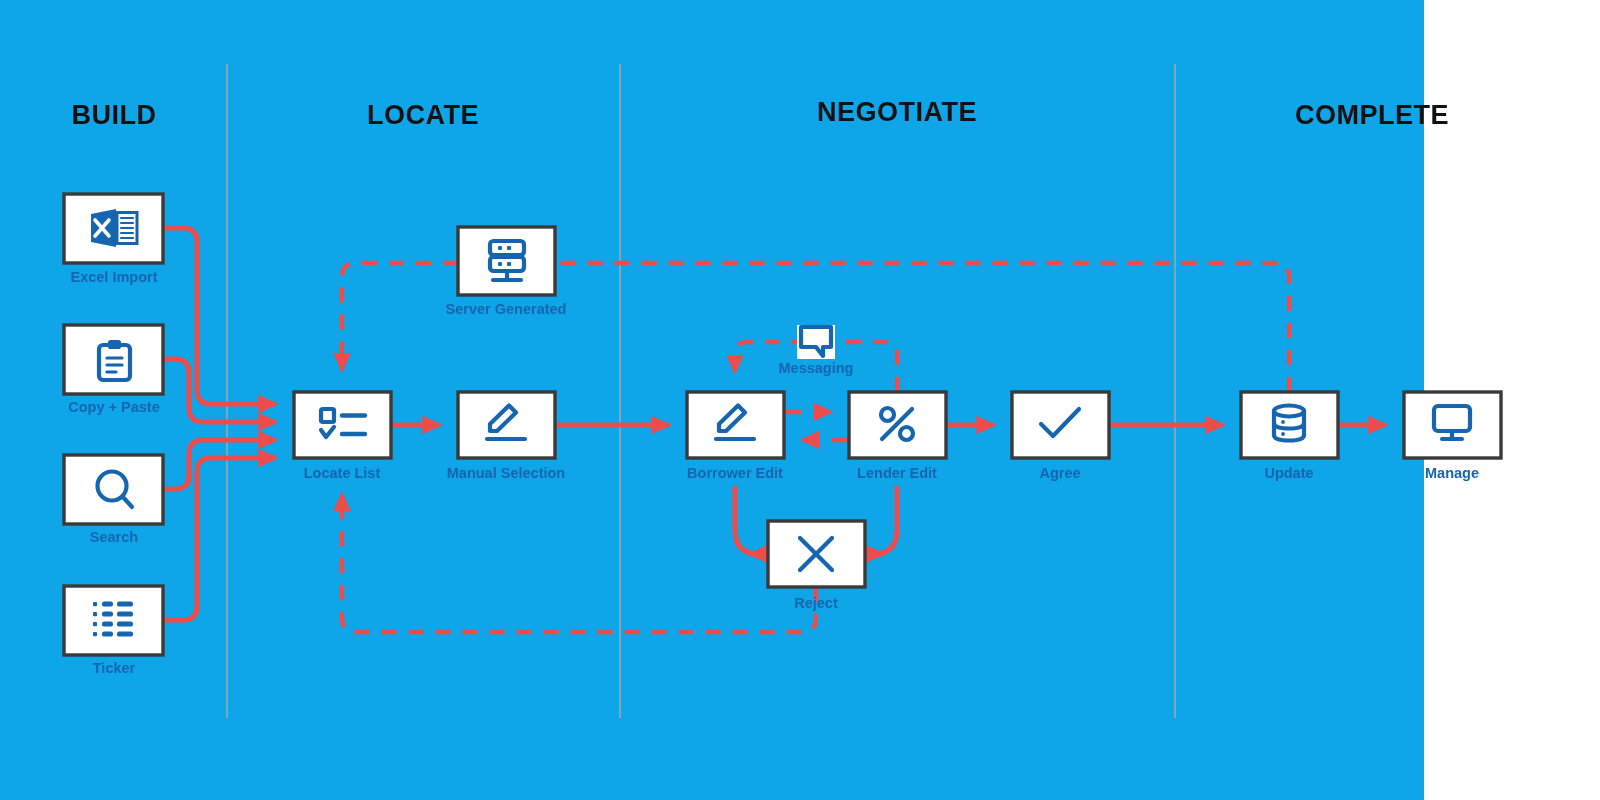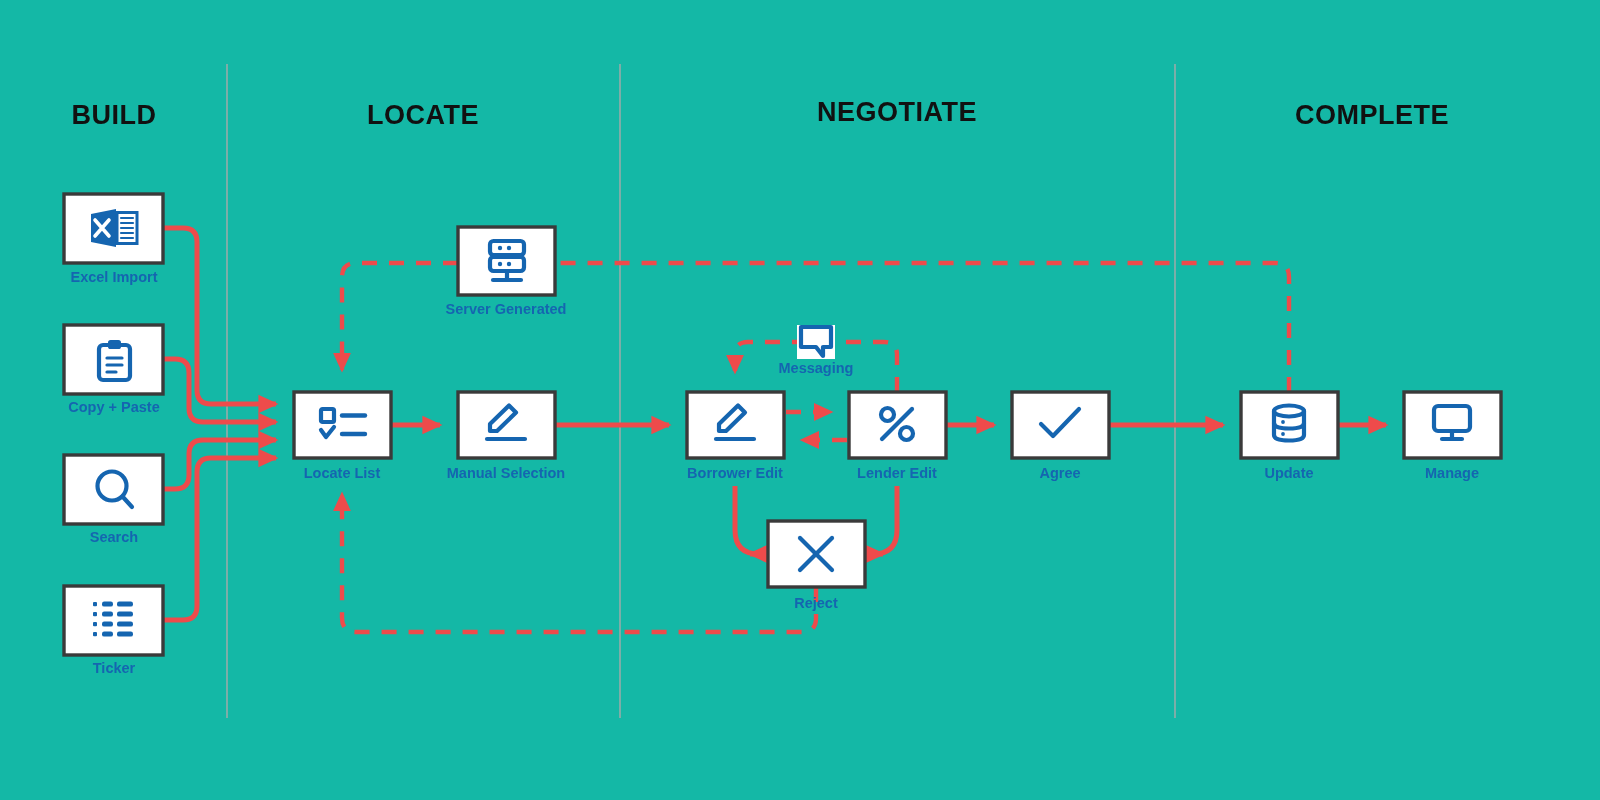--- a/index.html
+++ b/index.html
@@ -8,23 +8,23 @@
     background: #ffffff;
   }
   body {
     width: 1600px;
     height: 800px;
     overflow: hidden;
     font-family: "Liberation Sans", sans-serif;
   }
   #stage {
     position: relative;
-    width: 1600px;
+    width: 1424px;
     height: 800px;
-    background: #14b8a6;
+    background: #0ea5e9;
     text-align: right;
   }
   svg#diagram {
     position: absolute;
     top: 0;
     left: 0;
     width: 1600px;
     height: 800px;
   }
   .phase-title {

